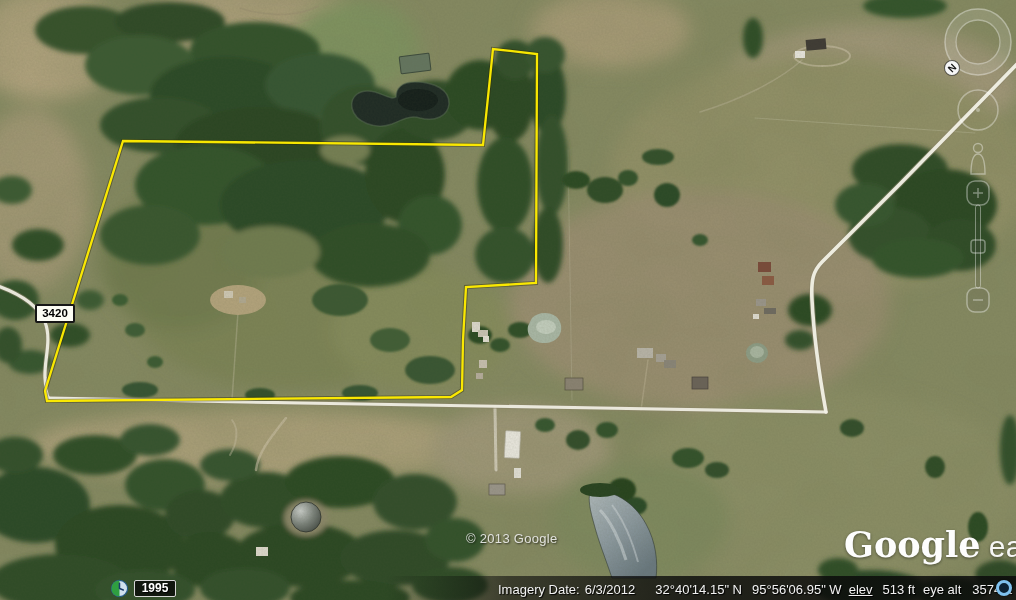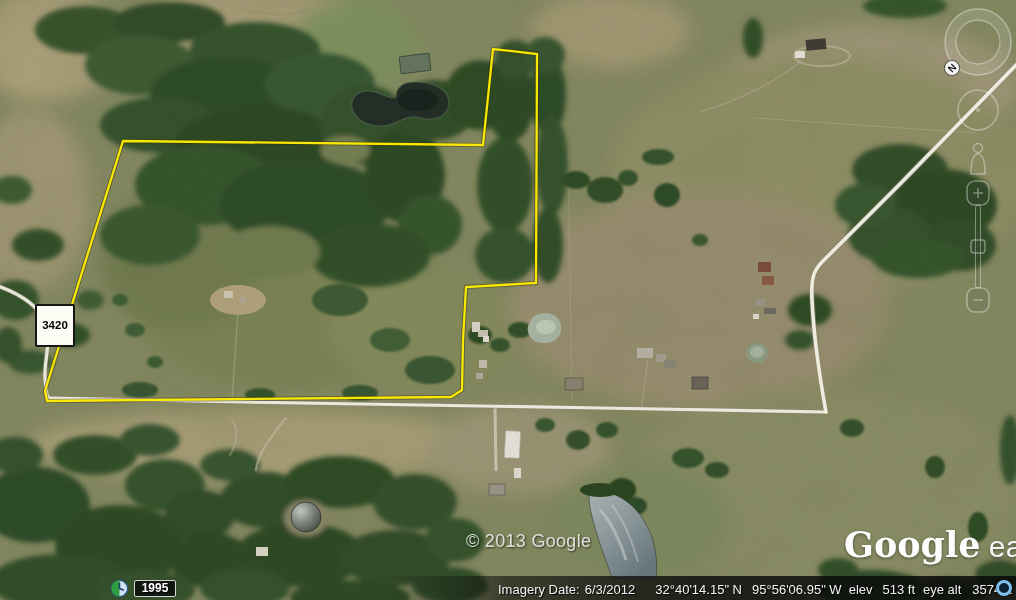--- a/index.html
+++ b/index.html
@@ -3,42 +3,42 @@
 <meta charset="utf-8">
 <style>
   html,body{margin:0;padding:0;background:#000;}
   .stage{position:relative;width:1016px;height:600px;overflow:hidden;
          font-family:"Liberation Sans",sans-serif;background:#8b8f68;}
   .stage svg.map{position:absolute;left:0;top:0;}
 
   
   .road-label{position:absolute;left:35px;top:304px;min-width:30px;height:15px;
     background:#fcfcf4;border:2px solid #161616;border-radius:2px;color:#000;
-    font-size:11.5px;font-weight:bold;line-height:15px;text-align:center;padding:12px 3px;}
-
-  
-  .copyright{position:absolute;left:466px;top:531px;font-size:18px;color:#f2f2f2;
+    font-size:11.5px;font-weight:bold;line-height:15px;text-align:center;padding:0 3px;}
+
+  
+  .copyright{position:absolute;left:466px;top:531px;font-size:13px;color:#f2f2f2;
     opacity:.85;text-shadow:1px 1px 2px rgba(0,0,0,.8);letter-spacing:.3px;}
 
   
   .logo{position:absolute;left:844px;top:524px;display:flex;align-items:baseline;gap:8px;
     text-shadow:0 1px 3px rgba(0,0,0,.45);}
   .logo .g{font-family:"DejaVu Serif","Liberation Serif",serif;font-size:35px;color:#fdfdfd;font-weight:bold;}
   .logo .e{font-family:"Liberation Sans",sans-serif;font-size:30px;color:rgba(255,255,255,.95);letter-spacing:.5px;}
 
   
   .statusbar-bg{position:absolute;left:0;bottom:0;width:100%;height:24px;
     background:linear-gradient(to right,rgba(10,10,10,0) 38%,rgba(10,10,10,.6) 50%,rgba(10,10,10,.82) 68%,rgba(10,10,10,.85) 100%);}
   .statusbar{position:absolute;left:498px;bottom:3px;display:flex;align-items:baseline;
     font-size:13px;color:#f2f2f2;text-shadow:1px 1px 1px #000;white-space:nowrap;}
   .statusbar .sp{display:inline-block;}
   .statusbar .date-label{margin-right:5px;text-align:right;}
   .statusbar .lat{margin-left:20px;}
   .statusbar .lon{margin-left:10px;}
-  .statusbar .elevl{margin-left:7px;}
+  .statusbar .elevl{margin-left:7px;text-decoration:underline;}
   .statusbar .elev{margin-left:10px;}
   .statusbar .eyel{margin-left:8px;}
   .statusbar .eye{margin-left:11px;}
 
   
   .stream{position:absolute;left:996px;top:580px;width:10px;height:10px;border-radius:50%;
     border:3px solid #7fc1ee;background:#0d2335;box-shadow:0 0 2px rgba(0,0,0,.8);}
 
   
   .time{position:absolute;left:110px;top:579px;display:flex;align-items:center;gap:5px;}

